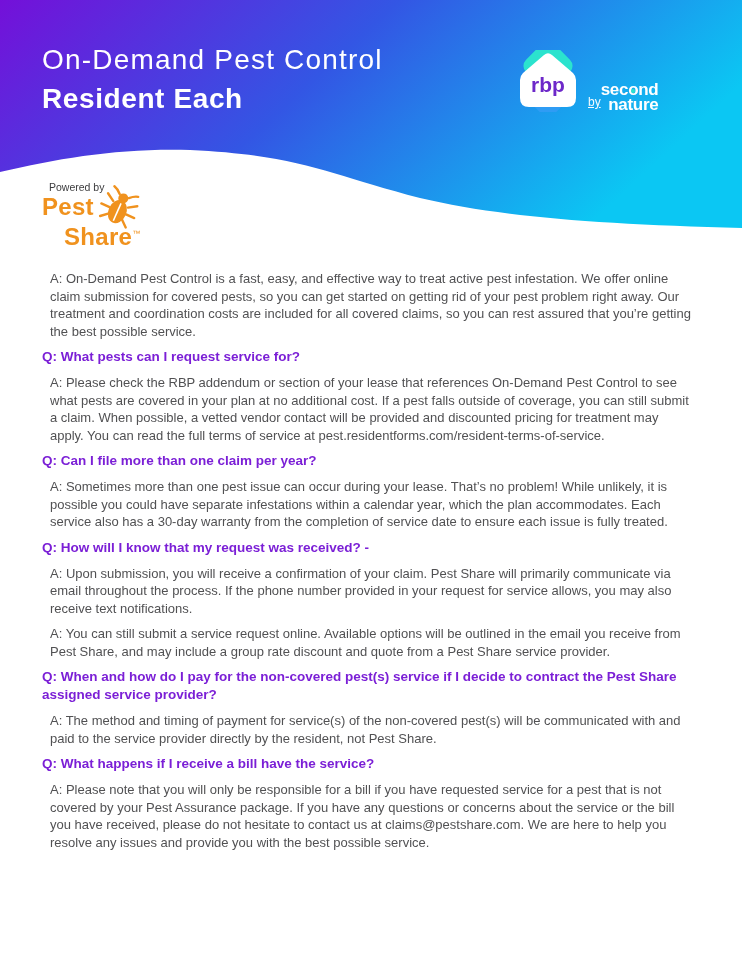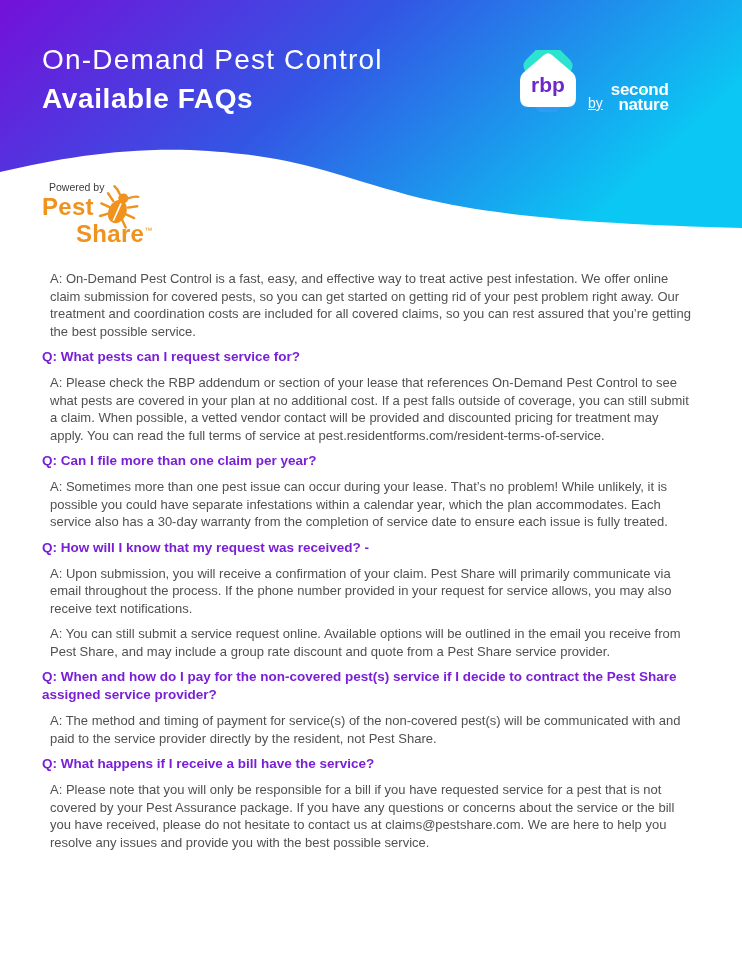--- a/index.html
+++ b/index.html
@@ -11,32 +11,32 @@
   .hero { position:relative; width:742px; height:240px; }
   .hero svg.wave { position:absolute; left:0; top:0; width:742px; height:240px; display:block; }
   .hero-titles { position:absolute; left:42px; top:44px; color:#ffffff; }
   .title1 { font-size:28px; font-weight:400; letter-spacing:1.2px; line-height:32px; }
   .title2 { font-size:28px; font-weight:700; letter-spacing:0.6px; line-height:32px; margin-top:7px; }
 
   
   .brand { position:absolute; left:516px; top:50px; display:flex; align-items:flex-end; }
   .badge { width:64px; height:62px; }
   .sn { display:flex; color:#ffffff; margin-left:8px; }
-  .by { font-size:14px; font-weight:400; margin-top:13px; margin-right:8px; opacity:0.95;text-decoration:underline; }
+  .by { font-size:12px; font-weight:400; margin-top:13px; margin-right:0; opacity:0.95;text-decoration:underline; }
   .sn-words { font-weight:700; font-size:17px; line-height:15px; letter-spacing:-0.3px; text-align:right; }
   .o-dot { position:relative; display:inline-block; }
   .o-dot::after { content:""; position:absolute; left:50%; top:60%; width:4px; height:4px;
     margin:-2px 0 0 -2px; background:#2BE3CE; border-radius:50%; }
 
   
   .pestshare { position:absolute; left:42px; top:181px; width:130px; }
   .powered { font-size:10.5px; color:#3C3C3E; margin-left:7px; margin-bottom:2px; }
   .ps-words { position:relative; color:#F0921E; font-weight:700; letter-spacing:0.3px; }
   .ps-line1 { font-size:24px; line-height:23px; }
-  .ps-line2 { font-size:24px; line-height:27px; margin-left:34px; margin-top:-1px; }
+  .ps-line2 { font-size:24px; line-height:33px; margin-left:22px; margin-top:-1px; }
   .tm { font-size:8px; vertical-align:super; font-weight:400; }
   .ps-bug { position:absolute; left:56px; top:-10px; }
 
   
   .content { padding:22px 42px 0 42px; }
   .faq { margin-bottom:8px; }
   .q { color:#7B1FD6; font-size:13.5px; font-weight:700; line-height:18px; margin:0 0 5px 0; }
   .a { color:#515153; font-size:13px; font-weight:400; line-height:17.5px; margin:8px; }
 </style>
 </head>
@@ -52,21 +52,21 @@
           <stop offset="0.48" stop-color="#3356E4"></stop>
           <stop offset="1" stop-color="#0BC7F3"></stop>
         </linearGradient>
       </defs>
       <rect x="0" y="0" width="742" height="240" fill="url(#hg)"></rect>
       <path d="M0,172 C60,158 120,148 190,150 C300,155 330,175 420,198 C500,217 600,224 742,228 L742,240 L0,240 Z" fill="#ffffff"></path>
     </svg>
 
     <div class="hero-titles">
       <div class="title1">On-Demand Pest Control</div>
-      <div class="title2">Available FAQs</div>
+      <div class="title2">Resident Each</div>
     </div>
 
     <div class="brand">
       <svg class="badge" viewBox="0 0 64 62" aria-hidden="true">
         <rect x="12" y="-4" width="40" height="40" rx="9" transform="rotate(45 32 16)" fill="#2BE3CE"></rect>
         <rect x="12" y="22" width="40" height="40" rx="9" transform="rotate(45 32 42)" fill="#2f9cf4"></rect>
         <path d="M28,5 L7,23 Q4,26 4,30 L4,48 Q4,57 13,57 L51,57 Q60,57 60,48 L60,30 Q60,26 57,23 L36,5 Q32,1.5 28,5 Z" fill="#ffffff"></path>
         <text x="32" y="42" text-anchor="middle" font-size="21" font-weight="bold" font-family="Liberation Sans, DejaVu Sans, sans-serif" fill="#6D28C9">rbp</text>
       </svg>
       <div class="sn">

